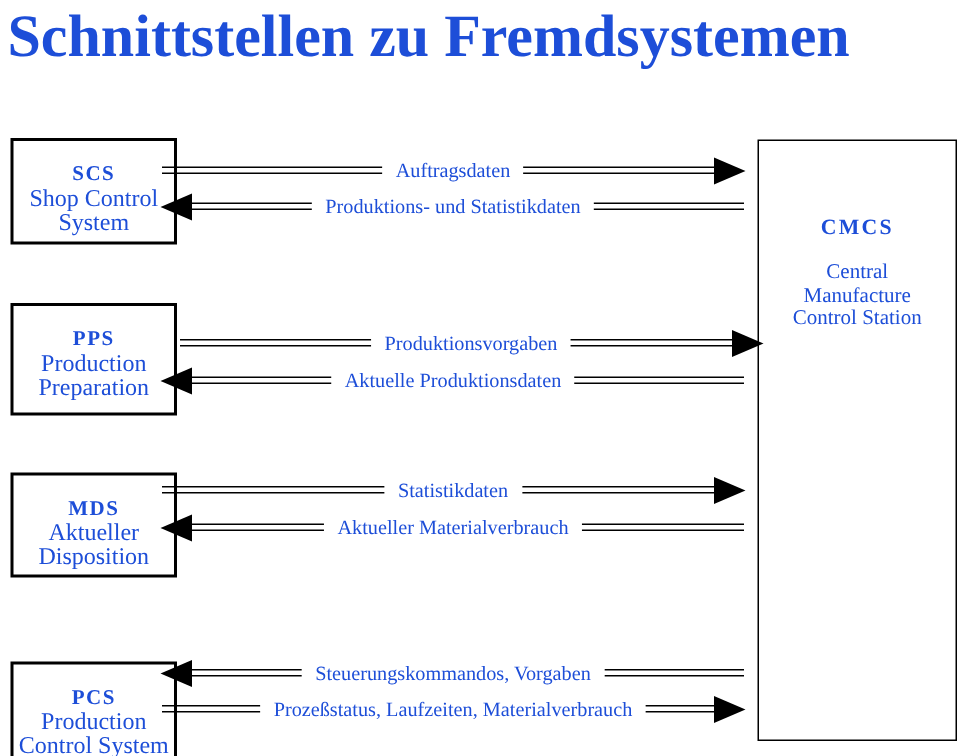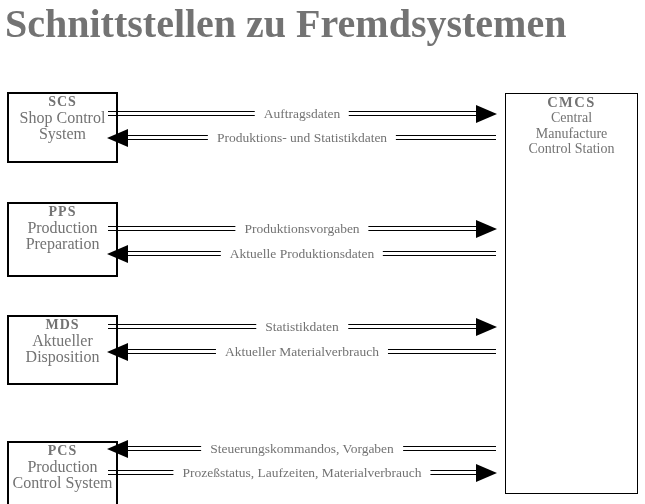--- a/index.html
+++ b/index.html
@@ -1,21 +1,21 @@
 <!DOCTYPE html>
 <html><head>
 <meta charset="utf-8">
 <style>
   html, body { margin: 0; padding: 0; background: #ffffff; }
   #canvas {
     position: relative;
     width: 645px;
     height: 504px;
     background: #ffffff;
-    color: #737373;
+    color: #1d4ed8;
     font-family: "Liberation Serif", serif;
     overflow: hidden;
   }
   .title {
     position: absolute;
     left: 5px;
     top: 0px;
     font-size: 40px;
     line-height: 48px;
     font-weight: bold;
@@ -23,21 +23,21 @@
   }
   
   .sysbox {
     position: absolute;
     left: 7px;
     width: 111px;
     border: 2px solid #000;
     box-sizing: border-box;
     background: #fff;
     text-align: center;
-    padding-top: 0;
+    padding-top: 15px;
   }
   .sysbox .abbr {
     font-weight: bold;
     font-size: 14px;
     line-height: 16px;
     letter-spacing: 1px;
   }
   .sysbox .name {
     font-size: 16px;
     line-height: 16px;
@@ -49,26 +49,28 @@
     left: 505px;
     top: 93px;
     width: 133px;
     height: 401px;
     border: 1.5px solid #000;
     box-sizing: border-box;
     background: #fff;
     text-align: center;
   }
   #box-cmcs .abbr {
+    margin-top: 50px;
     font-weight: bold;
     font-size: 14.5px;
     line-height: 16px;
     letter-spacing: 1.5px;
   }
   #box-cmcs .name {
+    margin-top: 14px;
     font-size: 14px;
     line-height: 15.5px;
     white-space: pre-line;
   }
   
   .flow {
     position: absolute;
     left: 108px;
     width: 388px;
     height: 20px;
@@ -148,21 +150,21 @@
     <div class="shaft"></div>
     <div class="head"></div>
     <span class="flabel">Auftragsdaten</span>
   </div>
   <div class="flow left" style="top:128px;">
     <div class="shaft"></div>
     <div class="head"></div>
     <span class="flabel">Produktions- und Statistikdaten</span>
   </div>
 
-  <div class="flow right" style="top:219px;">
+  <div class="flow right" style="top:219px;margin-left:12px;">
     <div class="shaft"></div>
     <div class="head"></div>
     <span class="flabel">Produktionsvorgaben</span>
   </div>
   <div class="flow left" style="top:244px;">
     <div class="shaft"></div>
     <div class="head"></div>
     <span class="flabel">Aktuelle Produktionsdaten</span>
   </div>
 

